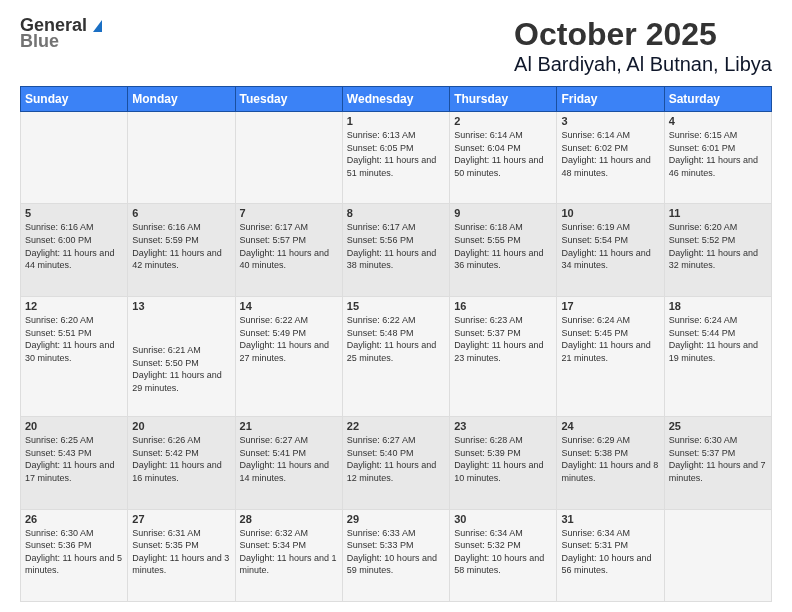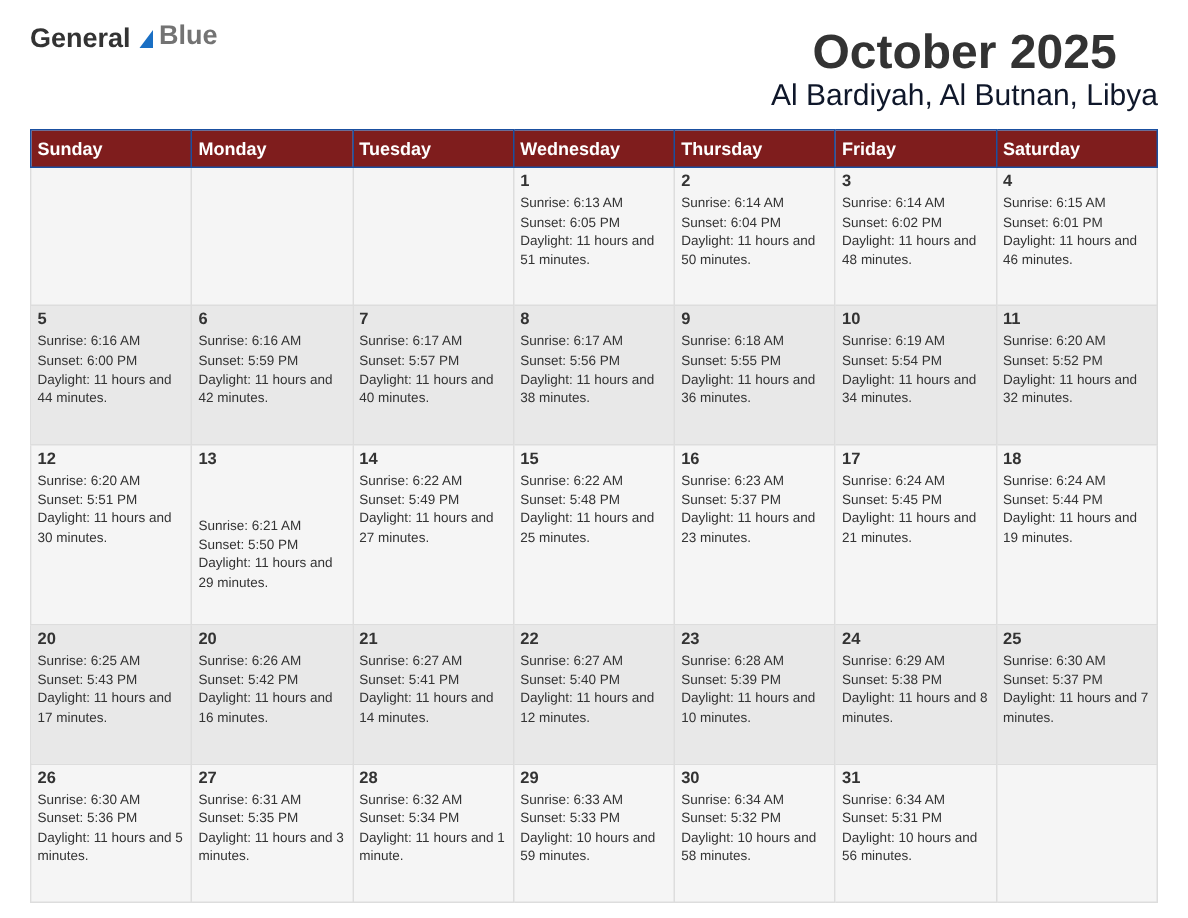--- a/index.html
+++ b/index.html
@@ -18,43 +18,43 @@
       flex-direction: column;
     }
     .header {
       display: flex;
       justify-content: space-between;
       align-items: flex-start;
       margin-bottom: 10px;
     }
     .logo {
       display: flex;
-      flex-direction: row;
+      flex-direction: column;
       line-height: 1;
     }
     .title-block {
-      text-align: center;
+      text-align: left;
     }
     .calendar-title {
       font-size: 32px;
       font-weight: bold;
       color: #333;
     }
     .calendar-subtitle {
       font-size: 20px;
       color: #0f172a;
     }
     .calendar-table {
       width: 100%;
       border-collapse: collapse;
       flex: 1;
       table-layout: fixed;
     }
     .calendar-table thead tr th {
-      background-color: #7f1d1d;
+      background-color: #3b82f6;
       color: #fff;
       font-size: 12px;
       font-weight: bold;
       padding: 5px 4px;
       text-align: left;
       border: 1px solid #1a4fa0;
     }
     .calendar-table tbody tr td {
       vertical-align: top;
       font-size: 9.5px;

